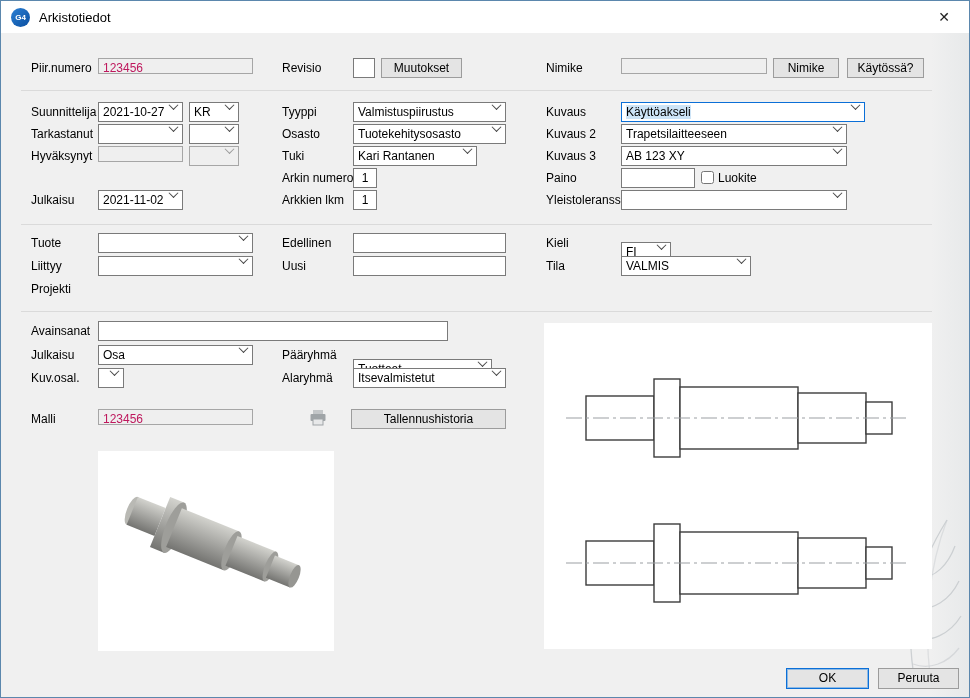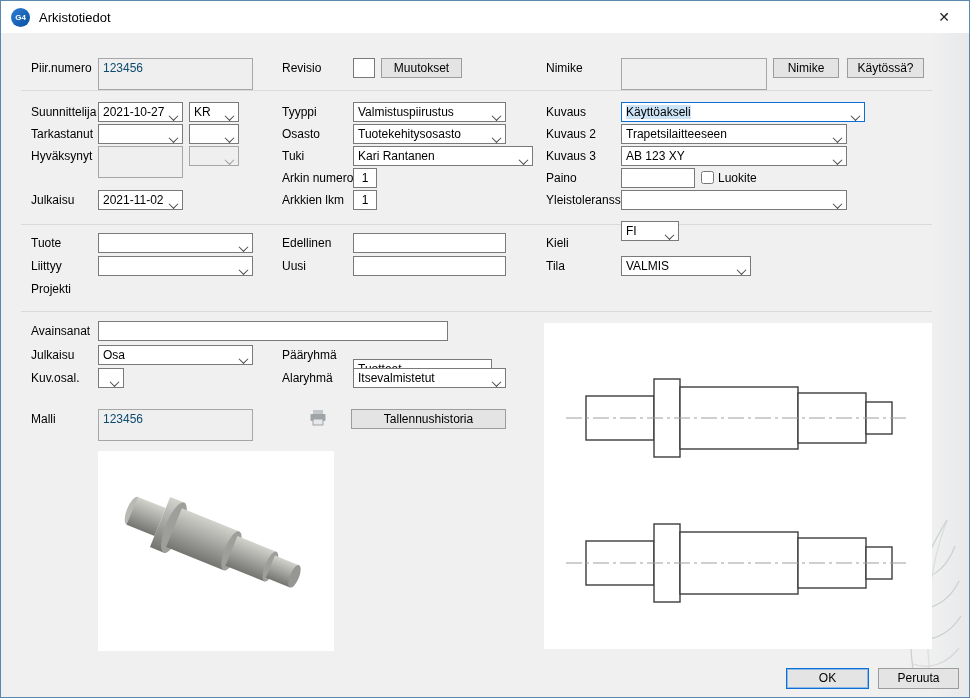--- a/index.html
+++ b/index.html
@@ -7,22 +7,22 @@
   body{font-family:"Liberation Sans",sans-serif;font-size:12px;color:#000}
   .dialog{position:relative;width:970px;height:698px;background:#f0f0f0;border:1px solid #5b87ad;overflow:hidden}
   .titlebar{position:absolute;top:0;left:0;width:100%;height:32px;background:#ffffff;display:flex;align-items:center;padding:0 10px}
   .app-icon{width:19px;height:19px;border-radius:50%;background:linear-gradient(135deg,#2a7fd4,#0b4fa0);color:#fff;
     font-size:8px;font-weight:bold;display:flex;align-items:center;justify-content:center;margin-right:9px;flex:0 0 auto}
   .win-title{font-size:13px}
   .close{margin-left:auto;font-size:14px;color:#222;width:30px;text-align:center;line-height:22px}
   .lbl{position:absolute;line-height:20px;white-space:nowrap}
   .inp{position:absolute;height:20px;border:1px solid #7a7a7a;background:#fff;font:12px "Liberation Sans",sans-serif;padding:0 4px;outline:none}
   .inp.ctr{text-align:center;padding:0 1px}
-  .ro{position:absolute;height:32px;border:1px solid #a6a6a6;background:#efefef;line-height:18px;padding:0 4px;color:#0c4a6e;white-space:nowrap;overflow:hidden}
-  .combo{position:absolute;height:20px;border:1px solid #7a7a7a;background:#fff;display:flex;align-items:flex-end}
+  .ro{position:absolute;height:16px;border:1px solid #a6a6a6;background:#efefef;line-height:18px;padding:0 4px;color:#be185d;white-space:nowrap;overflow:hidden}
+  .combo{position:absolute;height:20px;border:1px solid #7a7a7a;background:#fff;display:flex;align-items:flex-start}
   .combo .txt{flex:1;line-height:18px;padding-left:4px;white-space:nowrap;overflow:hidden}
   .combo .arr{width:17px;display:flex;align-items:center;justify-content:center}
   .chev{width:7px;height:7px;border-right:1.4px solid #474747;border-bottom:1.4px solid #474747;transform:rotate(45deg) translate(-1px,-1px)}
   .combo.dis{background:#efefef;border-color:#a6a6a6}
   .combo.dis .chev{border-color:#9b9b9b}
   .combo.focus{border-color:#0b6fd7}
   .sel{background:#cde4f7}
   .btn{position:absolute;height:21px;background:#e4e4e4;border:1px solid #9c9c9c;font:12px "Liberation Sans",sans-serif;line-height:19px;text-align:center}
   .btn.sm{height:20px;line-height:18px}
   .btn.def{border:1px solid #0b6fd7;box-shadow:inset 0 0 0 1px #8db9e4}
@@ -127,21 +127,21 @@
 
   <div class="lbl" style="left:281px;top:123px">Osasto</div>
   <div class="combo" style="left:352px;top:123px;width:153px">
     <span class="txt">Tuotekehitysosasto</span>
     <span class="arr">
         <i class="chev"></i>
       </span>
   </div>
 
   <div class="lbl" style="left:281px;top:145px">Tuki</div>
-  <div class="combo" style="left:352px;top:145px;width:180px">
+  <div class="combo" style="left:352px;top:145px;width:124px">
     <span class="txt">Kari Rantanen</span>
     <span class="arr">
         <i class="chev"></i>
       </span>
   </div>
 
   <div class="lbl" style="left:281px;top:167px">Arkin numero</div>
   <input class="inp ctr" style="left: 352px; top: 167px; width: 24px;" value="1">
 
   <div class="lbl" style="left:281px;top:189px">Arkkien lkm</div>
@@ -189,21 +189,21 @@
   <div class="lbl" style="left:30px;top:232px">Tuote</div>
   <div class="combo" style="left:97px;top:232px;width:155px">
     <span class="txt"></span>
     <span class="arr">
         <i class="chev"></i>
       </span>
   </div>
   <div class="lbl" style="left:281px;top:232px">Edellinen</div>
   <input class="inp" style="left: 352px; top: 232px; width: 153px;" value="">
   <div class="lbl" style="left:545px;top:232px">Kieli</div>
-  <div class="combo" style="left:620px;top:220px;width:58px">
+  <div class="combo" style="left:620px;top:241px;width:50px">
     <span class="txt">FI</span>
     <span class="arr">
         <i class="chev"></i>
       </span>
   </div>
 
   <div class="lbl" style="left:30px;top:255px">Liittyy</div>
   <div class="combo" style="left:97px;top:255px;width:155px">
     <span class="txt"></span>
     <span class="arr">

